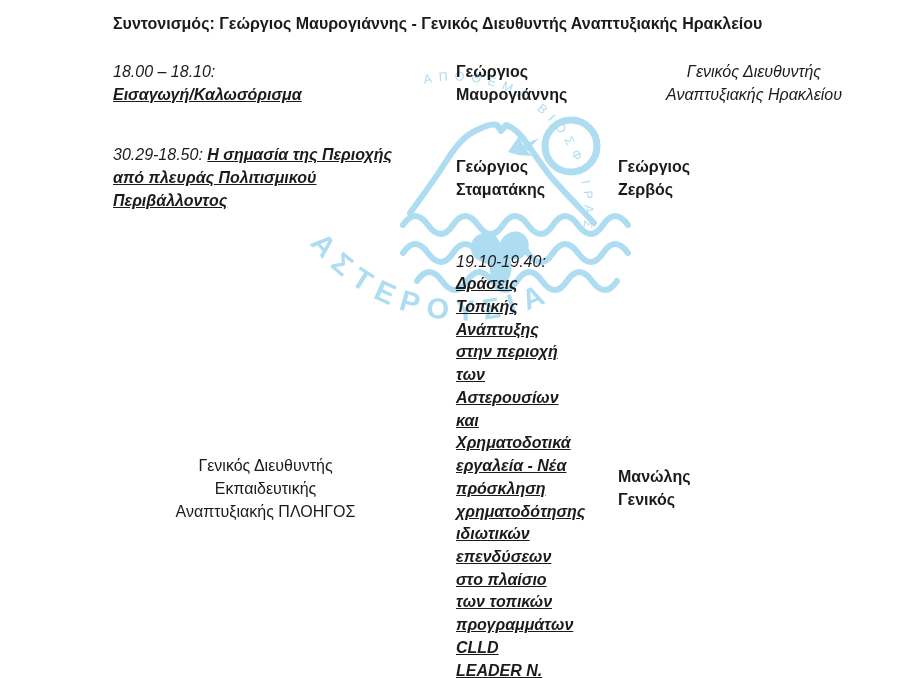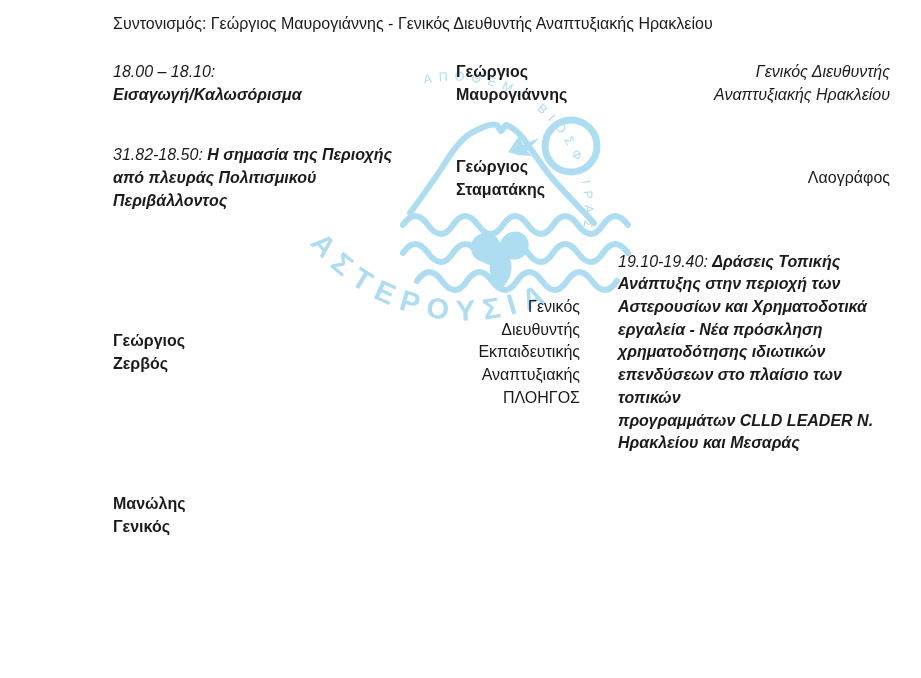--- a/index.html
+++ b/index.html
@@ -6,35 +6,35 @@
   .page{
     position:relative;width:921px;height:678px;background:#fff;overflow:hidden;
     font-family:"Liberation Sans",sans-serif;color:#1b1b1b;
   }
   .watermark{position:absolute;left:295px;top:75px;width:345px;height:285px;z-index:0;overflow:visible;}
   .wm-stroke{fill:none;stroke-linecap:round;stroke-linejoin:round;}
   .wm-big{font-family:"Liberation Sans",sans-serif;font-weight:bold;font-size:29px;letter-spacing:9px;}
   .wm-small{font-family:"Liberation Sans",sans-serif;font-weight:normal;font-size:12.5px;letter-spacing:6.5px;}
   .content{position:relative;z-index:1;padding:13px 0 0 113px;}
   .coord{font-size:16px;line-height:22px;margin:0 0 26px 0;}
-  .coord .lbl{font-weight:normal;}
-  .coord .val{font-weight:normal;}
+  .coord .lbl{font-weight:bold;}
+  .coord .val{font-weight:bold;}
   .grid{
     display:grid;
     grid-template-columns:305px 124px 272px;
     column-gap:0;
     row-gap:9px;
     font-size:16px;line-height:1.42;gap:38px;
   }
   .cell{white-space:pre-line;}
   .topic{font-style:italic;align-self:start;margin-right:12px;}
   .topic .time{font-weight:normal;}
-  .topic .title{font-weight:bold;}
+  .topic .title{font-weight:bold;text-decoration:underline;}
   .speaker{font-weight:bold;align-self:center;margin-right:6px;}
-  .role{text-align:right;align-self:center;}
+  .role{text-align:center;align-self:center;}
   .role.it{font-style:italic;}
 </style>
 </head>
 <body>
 
 <div class="page">
 
   <svg class="watermark" viewBox="0 0 345 285" aria-hidden="true">
     <g class="wm-stroke" stroke="#aeddf2">
 
@@ -70,26 +70,25 @@
     <div class="grid">
 
       <div class="cell topic"><span class="time">18.00 – 18.10:
 </span><span class="title">Εισαγωγή/Καλωσόρισμα</span></div>
       <div class="cell speaker">Γεώργιος
 Μαυρογιάννης</div>
       <div class="cell role it">Γενικός Διευθυντής
 Αναπτυξιακής Ηρακλείου</div>
 
 
-      <div class="cell topic"><span class="time">31.82-18.50: </span><span class="title">Η σημασία της Περιοχής
+      <div class="cell topic"><span class="time">30.29-18.50: </span><span class="title">Η σημασία της Περιοχής
 από πλευράς Πολιτισμικού
 Περιβάλλοντος</span></div>
       <div class="cell speaker">Γεώργιος
 Σταματάκης</div>
-      <div class="cell role">Λαογράφος</div>
 
       <div class="cell speaker">Γεώργιος
 Ζερβός</div>
       <div class="cell role">Γενικός Διευθυντής
 Εκπαιδευτικής
 Αναπτυξιακής ΠΛΟΗΓΟΣ</div>
 
       <div class="cell topic"><span class="time">19.10-19.40: </span><span class="title">Δράσεις Τοπικής
 Ανάπτυξης στην περιοχή των
 Αστερουσίων και Χρηματοδοτικά

